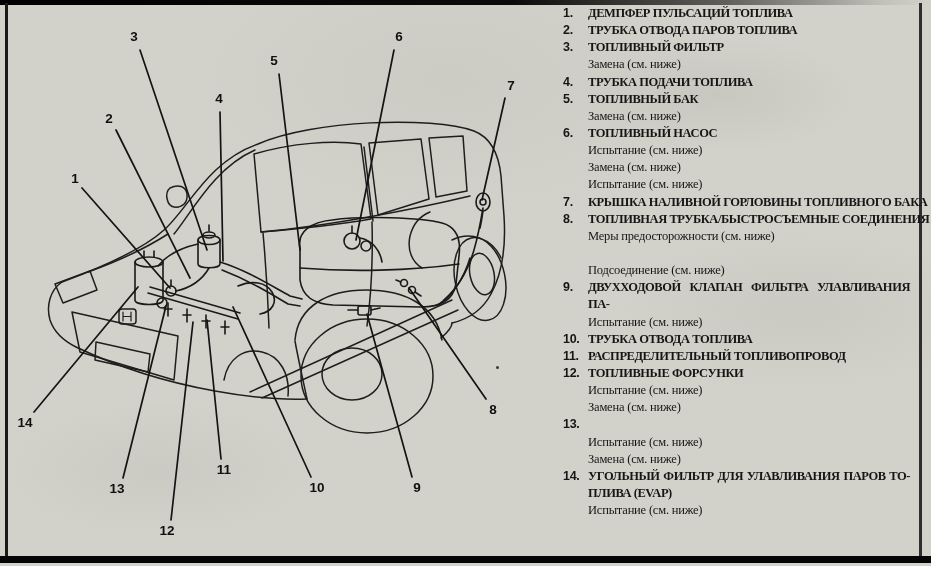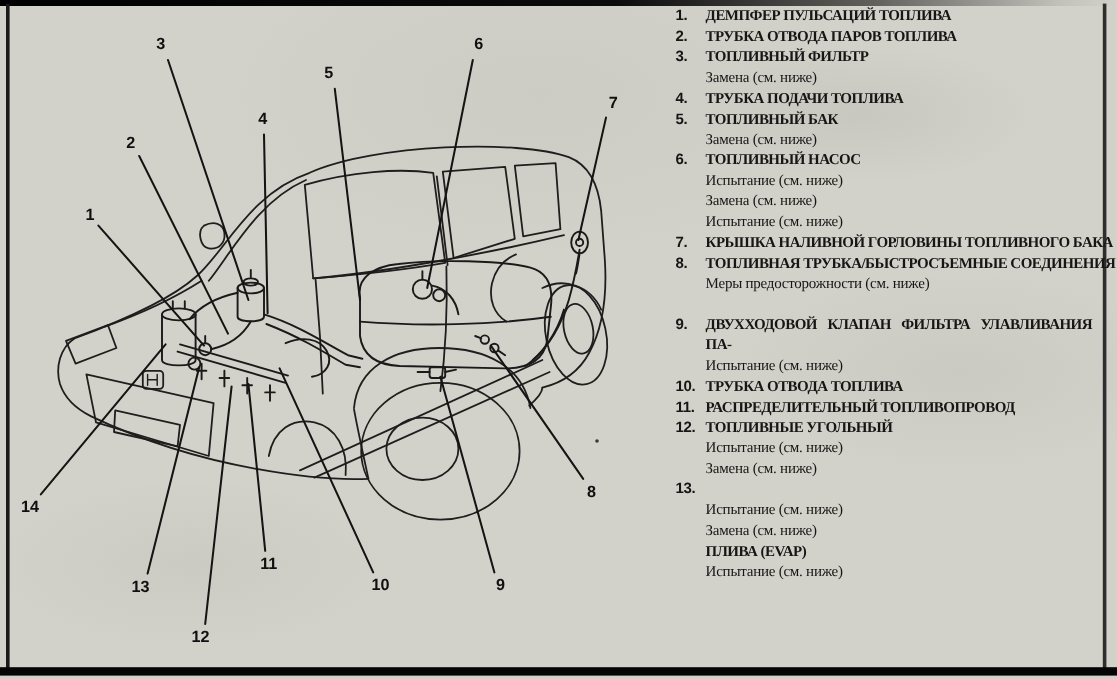--- a/index.html
+++ b/index.html
@@ -225,20 +225,24 @@
         <span class="legend-num">8.</span>
         <span class="legend-text">ТОПЛИВНАЯ ТРУБКА/БЫСТРОСЪЕМНЫЕ СОЕДИНЕНИЯ</span>
       </div>
       <div class="legend-row sub">
         <span class="legend-num"></span>
         <span class="legend-text">Меры предосторожности (см. ниже)</span>
       </div>
       <div class="legend-row sub">
         <span class="legend-num"></span>
       </div>
+      <div class="legend-row sub">
+        <span class="legend-num"></span>
+        <span class="legend-text">Подсоединение (см. ниже)</span>
+      </div>
       <div class="legend-row title-just">
         <span class="legend-num">9.</span>
         <span class="legend-text">ДВУХХОДОВОЙ КЛАПАН ФИЛЬТРА УЛАВЛИВАНИЯ ПА-</span>
       </div>
       <div class="legend-row title-cont">
         <span class="legend-num"></span>
       </div>
       <div class="legend-row sub">
         <span class="legend-num"></span>
         <span class="legend-text">Испытание (см. ниже)</span>
@@ -246,40 +250,44 @@
       <div class="legend-row title">
         <span class="legend-num">10.</span>
         <span class="legend-text">ТРУБКА ОТВОДА ТОПЛИВА</span>
       </div>
       <div class="legend-row title">
         <span class="legend-num">11.</span>
         <span class="legend-text">РАСПРЕДЕЛИТЕЛЬНЫЙ ТОПЛИВОПРОВОД</span>
       </div>
       <div class="legend-row title">
         <span class="legend-num">12.</span>
-        <span class="legend-text">ТОПЛИВНЫЕ УГОЛЬНЫЙ</span>
+        <span class="legend-text">ТОПЛИВНЫЕ ФОРСУНКИ</span>
       </div>
       <div class="legend-row sub">
         <span class="legend-num"></span>
         <span class="legend-text">Испытание (см. ниже)</span>
       </div>
       <div class="legend-row sub">
         <span class="legend-num"></span>
         <span class="legend-text">Замена (см. ниже)</span>
       </div>
       <div class="legend-row title">
         <span class="legend-num">13.</span>
       </div>
       <div class="legend-row sub">
         <span class="legend-num"></span>
         <span class="legend-text">Испытание (см. ниже)</span>
       </div>
       <div class="legend-row sub">
         <span class="legend-num"></span>
         <span class="legend-text">Замена (см. ниже)</span>
+      </div>
+      <div class="legend-row title-just">
+        <span class="legend-num">14.</span>
+        <span class="legend-text">УГОЛЬНЫЙ ФИЛЬТР ДЛЯ УЛАВЛИВАНИЯ ПАРОВ ТО-</span>
       </div>
       <div class="legend-row title-cont">
         <span class="legend-num"></span>
         <span class="legend-text">ПЛИВА (EVAP)</span>
       </div>
       <div class="legend-row sub">
         <span class="legend-num"></span>
         <span class="legend-text">Испытание (см. ниже)</span>
       </div>
     </div>

